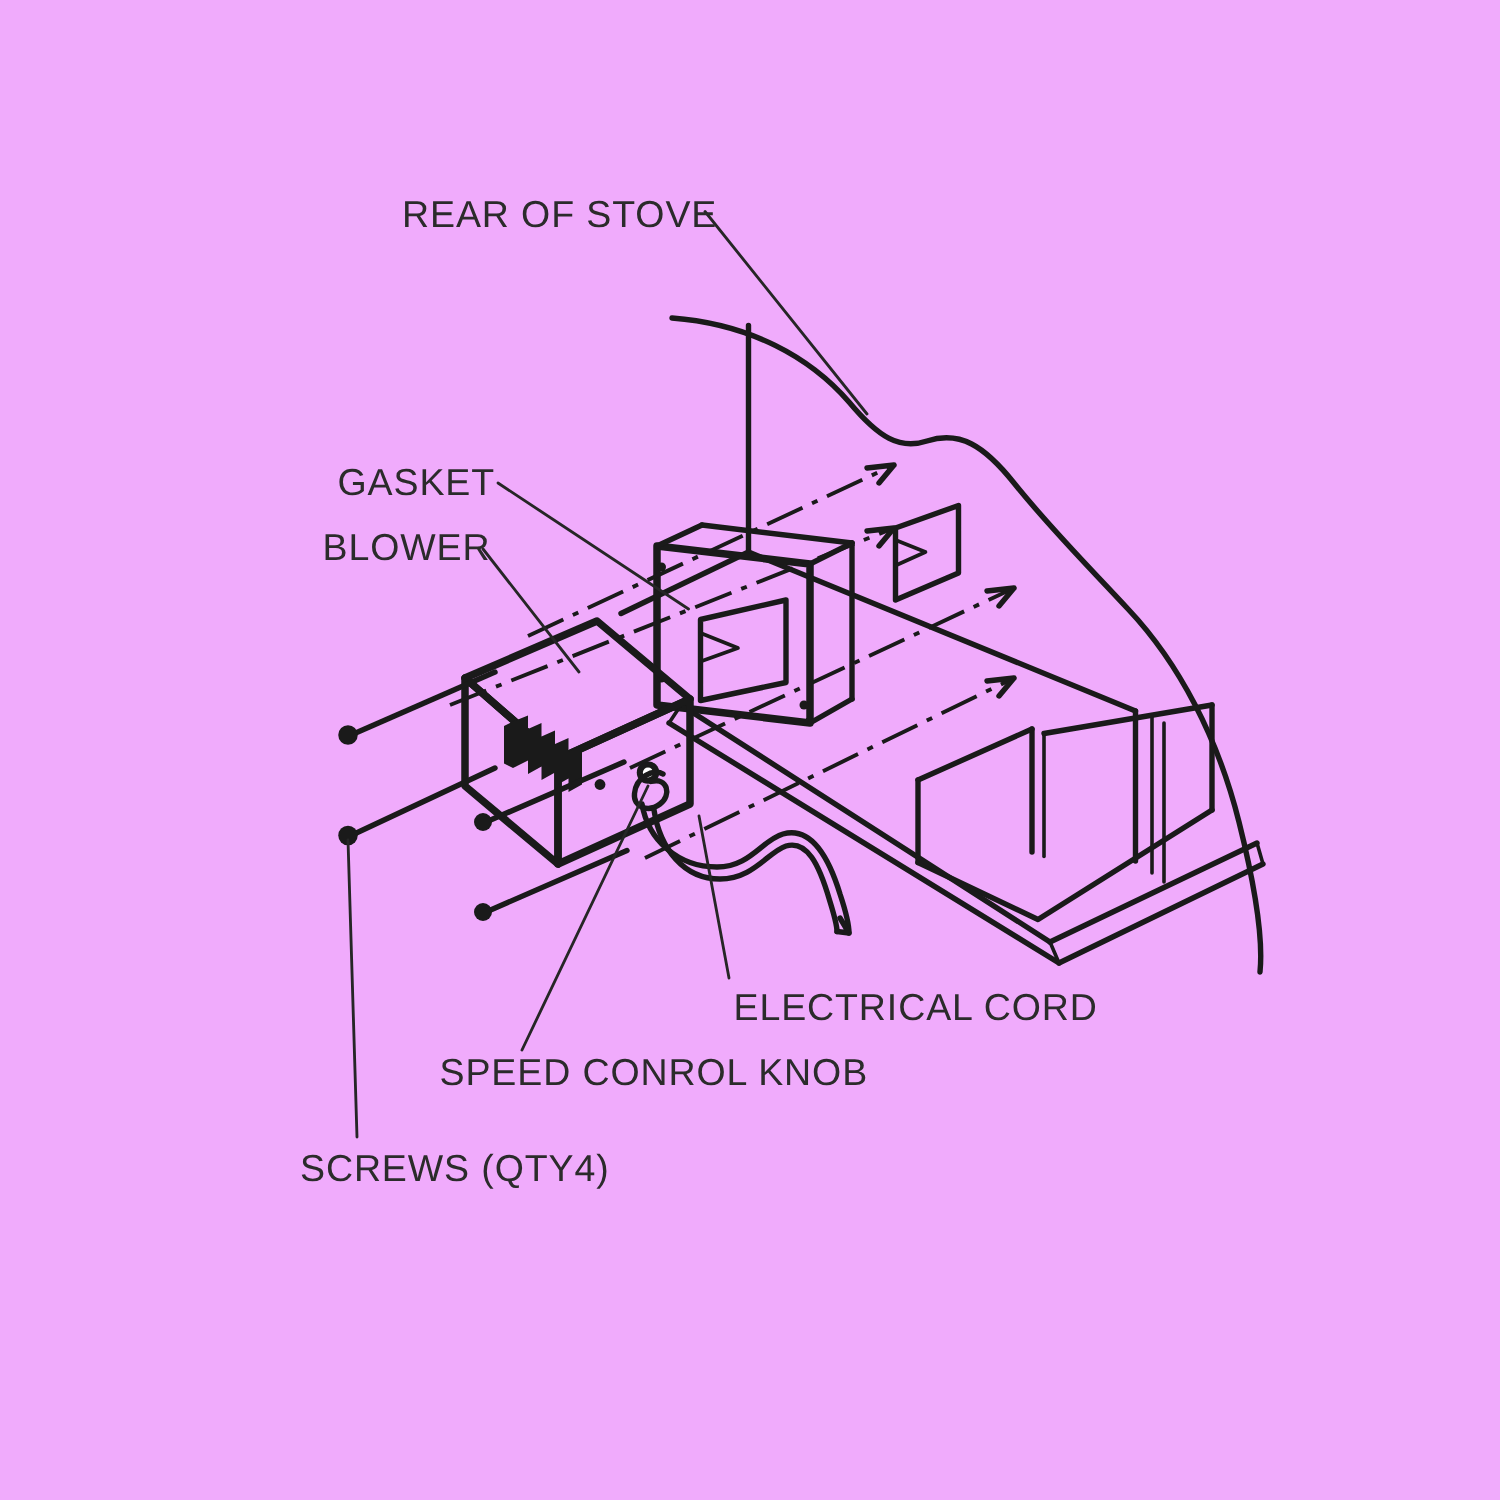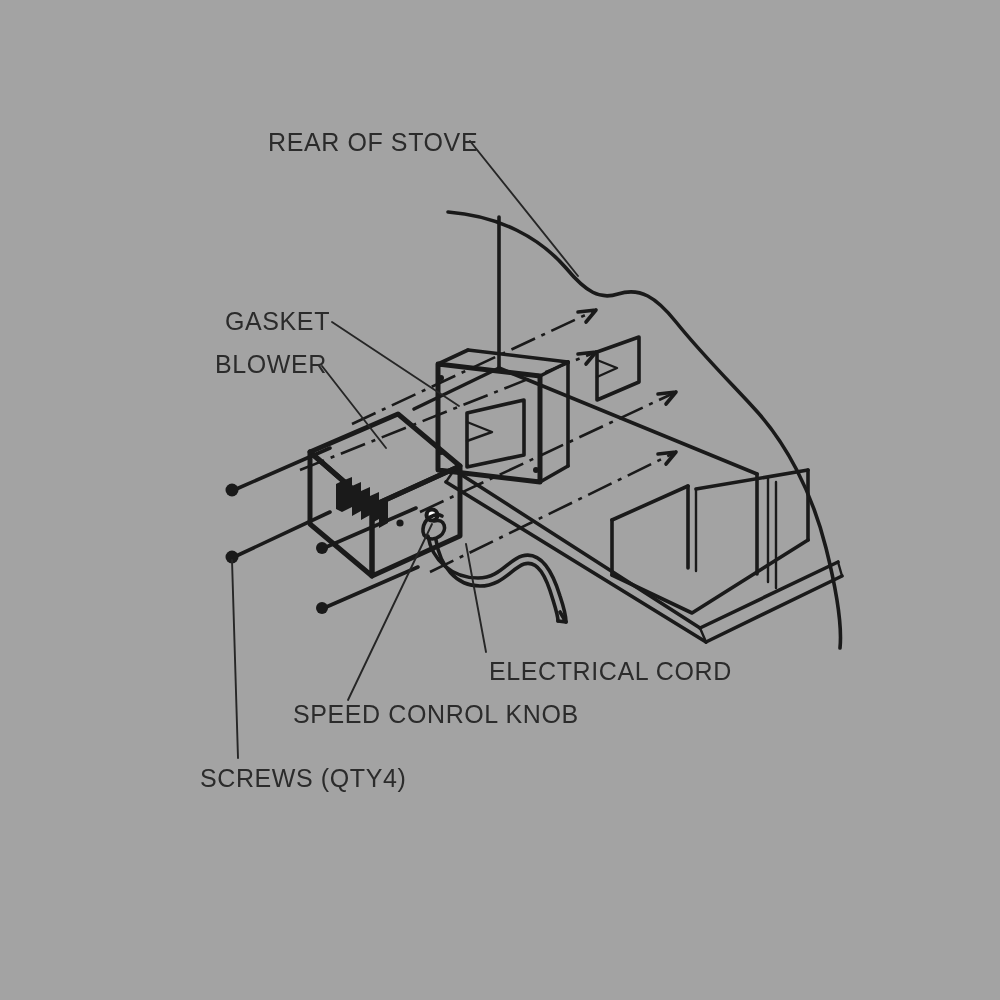--- a/index.html
+++ b/index.html
@@ -10,21 +10,21 @@
   body {
     width: 1000px;
     height: 1000px;
     font-family: "Liberation Sans", sans-serif;
     overflow: hidden;
   }
   #diagram-root {
     position: relative;
     width: 1000px;
     height: 1000px;
-    background: #a3a3a3;
+    background: #f0abfc;
   }
   svg#assembly-svg {
     position: absolute;
     left: 0;
     top: 0;
     width: 1000px;
     height: 1000px;
     display: block;
   }
   .dl { fill: none; stroke: #1a1a1a; stroke-linecap: round; stroke-linejoin: round; }

